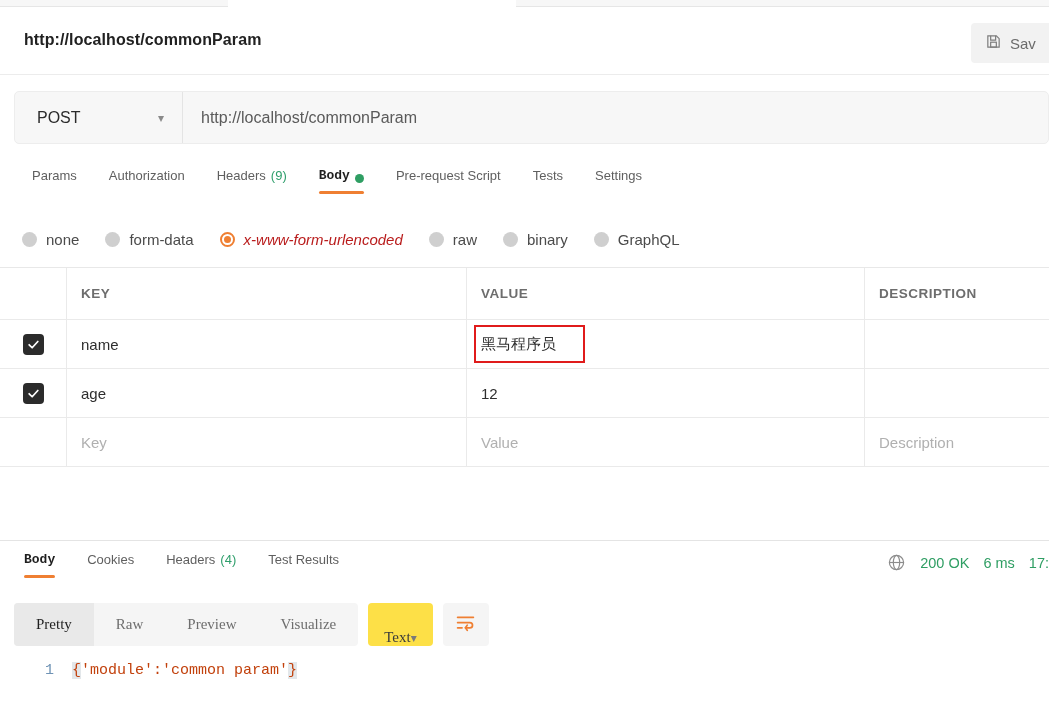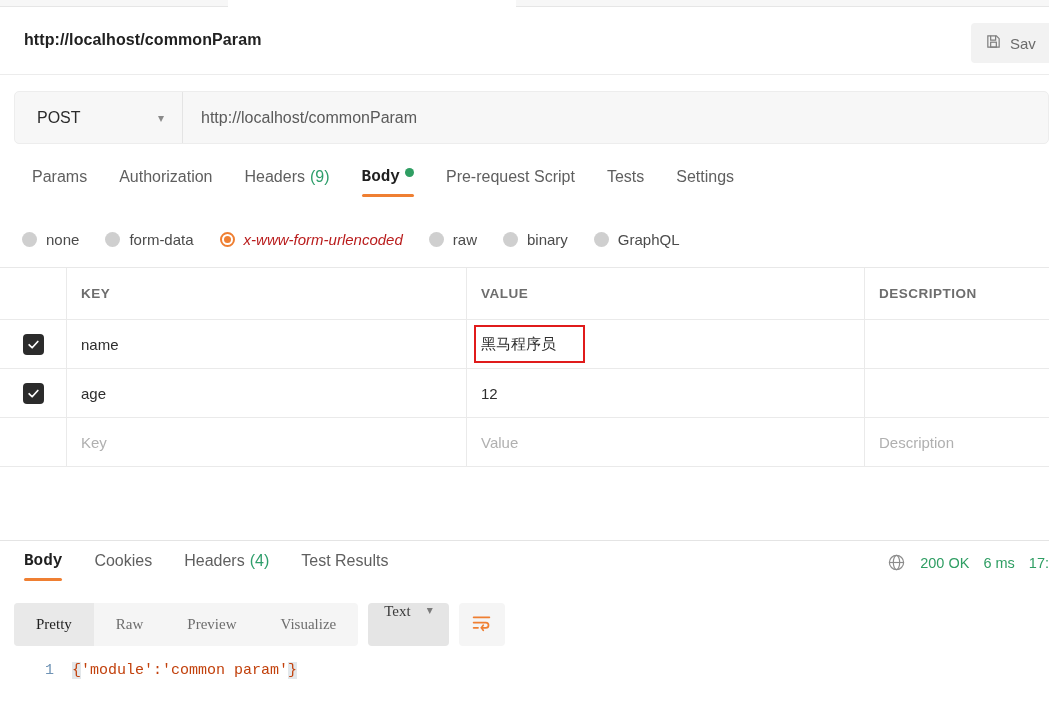--- a/index.html
+++ b/index.html
@@ -55,22 +55,22 @@
     font-size: 16px; color: #5a5a5a; cursor: text;
   }
 
   
   .req-tabs {
     position: absolute; top: 164px; left: 0; width: 1049px; height: 42px;
     display: flex; align-items: flex-start; padding-left: 16px; gap: 0;
   }
   .rtab {
     position: relative; padding: 4px 16px 14px 16px;
-    font-size: 16px; color: #5f5f5f; cursor: pointer; white-space: nowrap;
-    display: flex; align-items: flex-start; gap: 5px;
+    font-size: 13px; color: #5f5f5f; cursor: pointer; white-space: nowrap;
+    display: flex; align-items: flex-end; gap: 5px;
   }
   .rtab.active { color: #1f1f1f; font-weight: bold; font-family: Liberation Mono, monospace; }
   .rtab.active::after {
     content: ""; position: absolute; left: 16px; right: 16px; bottom: 3px;
     height: 3px; background: #ef7f32; border-radius: 2px;
   }
   .rtab .count { color: #2e9e6b; font-weight: normal; }
   .rtab .dot { width: 9px; height: 9px; border-radius: 50%; background: #2f9e63; display: inline-block; }
 
   
@@ -129,22 +129,22 @@
     position: absolute; top: 603px; left: 14px;
     display: flex; align-items: center; gap: 10px; font-family: Liberation Serif, serif;
   }
   .segctl { display: flex; background: #f5f5f5; border-radius: 4px; overflow: hidden; height: 43px; }
   .segbtn {
     display: flex; align-items: center; padding: 0 22px;
     font-size: 15px; color: #6e6e6e; cursor: pointer; white-space: nowrap;
   }
   .segbtn.active { background: #e9e9e9; color: #1f1f1f; }
   .dropbtn {
-    display: flex; align-items: flex-start; gap: 16px; height: 43px; padding: 0 16px;
-    background: #e5e5e5; border-radius: 4px; font-size: 15px; color: #3b3b3b; cursor: pointer;
+    display: flex; align-items: flex-end; height: 43px; padding: 0 16px;
+    background: #fde047; border-radius: 4px; font-size: 15px; color: #3b3b3b; cursor: pointer;
   }
   .dropbtn .chev { color: #7a7a7a; font-size: 12px; }
   .iconbtn {
     width: 46px; height: 43px; background: #f5f5f5; border-radius: 4px;
     display: flex; align-items: center; justify-content: center; cursor: pointer;
   }
   .iconbtn svg { width: 21px; height: 21px; }
 
   
   .code { position: absolute; top: 662px; left: 0; width: 1049px; height: 41px; }

